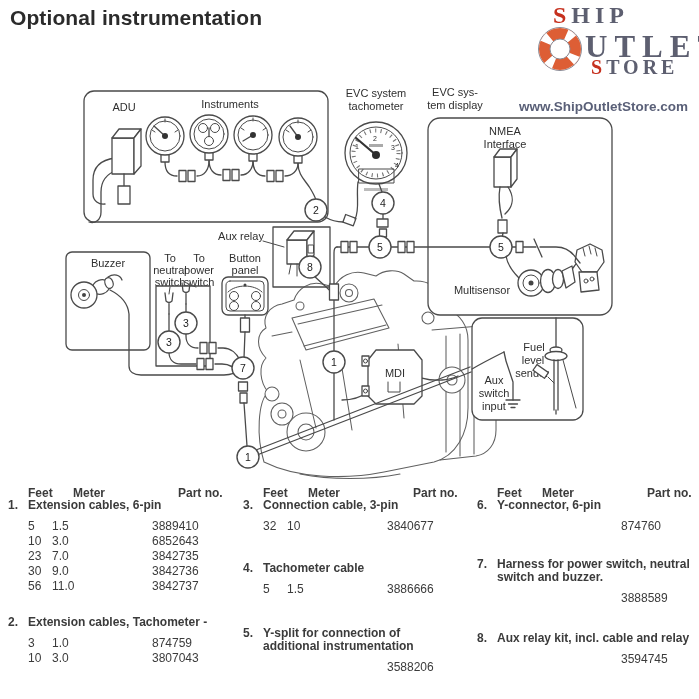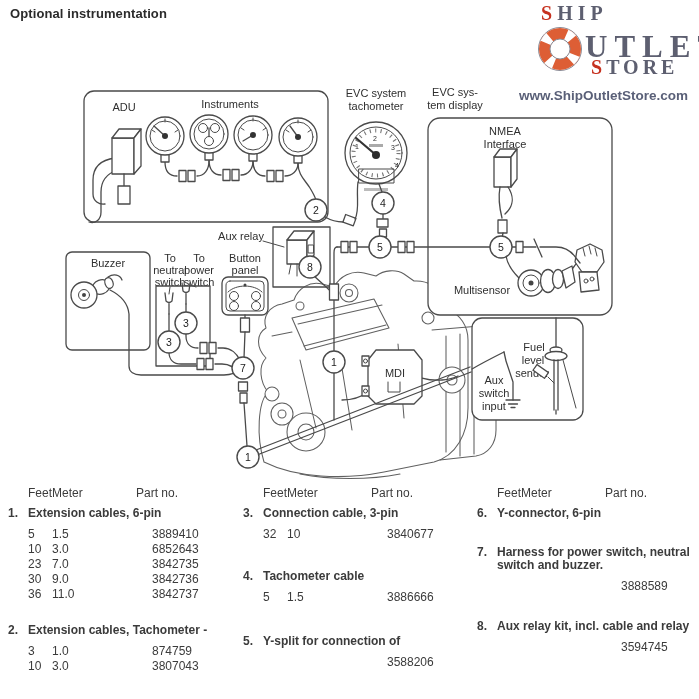--- a/index.html
+++ b/index.html
@@ -1,42 +1,42 @@
 <!DOCTYPE html>
 <html><head>
 <meta charset="utf-8">
 <style>
   html,body{margin:0;padding:0;background:#ffffff;}
   body{width:699px;height:699px;position:relative;font-family:"Liberation Sans",sans-serif;color:#333;overflow:hidden;}
   .abs{position:absolute;}
   
-  .page-title{left:10px;top:6px;font-size:13px;font-weight:bold;color:#2b2b2b;letter-spacing:0.1px;}
+  .page-title{left:10px;top:6px;font-size:21px;font-weight:bold;color:#2b2b2b;letter-spacing:0.1px;}
   
   .logo{left:515px;top:0;width:184px;height:116px;}
   .logo .word{font-family:"Liberation Serif",serif;font-weight:600;color:#5d5f70;}
   .logo .accent{color:#c6311f;}
-  .l-ship{position:absolute;left:26px;top:2px;font-size:20px;letter-spacing:5px;}
+  .l-ship{position:absolute;left:38px;top:2px;font-size:24px;letter-spacing:5px;}
   .l-buoy{position:absolute;left:21px;top:25px;width:48px;height:48px;}
   .l-outlet{position:absolute;left:70px;top:29px;font-size:31px;letter-spacing:7px;}
   .l-store{position:absolute;left:76px;top:56px;font-size:20px;letter-spacing:4px;text-align:center;}
-  .l-url{position:absolute;left:4px;top:88px;font-size:13.5px;font-weight:bold;color:#5a6078;}
+  .l-url{position:absolute;left:4px;top:99px;font-size:13.5px;font-weight:bold;color:#5a6078;}
   
   .diagram{left:0;top:22px;}
   .st{stroke:#4a4a4a;fill:none;stroke-width:1.3;stroke-linecap:round;stroke-linejoin:round;}
   .stw{stroke:#4a4a4a;fill:#fff;stroke-width:1.3;stroke-linecap:round;stroke-linejoin:round;}
   .thin{stroke-width:1;}
   .eng{stroke:#606060;fill:none;stroke-width:1.05;stroke-linecap:round;stroke-linejoin:round;}
   .engw{stroke:#606060;fill:#fff;stroke-width:1.05;stroke-linejoin:round;}
   .lbl{font-family:"Liberation Sans",sans-serif;font-size:11px;fill:#2f2f2f;text-anchor:middle;}
   .sm{font-size:7px;}
   .co-c{fill:#fff;stroke:#4a4a4a;stroke-width:1.4;}
   .co-t{font-family:"Liberation Sans",sans-serif;font-size:10.5px;fill:#222;text-anchor:middle;}
   
   .parts-col{position:absolute;top:487px;font-size:12px;line-height:12px;color:#3b3b3b;}
-  .phead{display:flex;padding-left:20px;font-weight:normal;margin-bottom:8px;}
+  .phead{display:flex;padding-left:20px;font-weight:bold;gap:21px;}
   .phead .h-feet{width:24px;}
   .phead .h-meter{width:84px;}
   .section{margin-bottom:18px;}
   .sec-title{display:flex;font-weight:bold;margin-bottom:8px;line-height:13px;}
   .sec-title .num{width:20px;}
   .sec-title .ttl{flex:1;}
   .sec-title .ttl2{display:block;}
   .prow{display:flex;padding-left:20px;margin-bottom:3px;}
   .prow .feet{width:24px;}
   .prow .meter{width:100px;}
@@ -412,21 +412,21 @@
         <span class="feet">23</span>
         <span class="meter">7.0</span>
         <span class="part">3842735</span>
       </div>
     <div class="prow">
         <span class="feet">30</span>
         <span class="meter">9.0</span>
         <span class="part">3842736</span>
       </div>
     <div class="prow">
-        <span class="feet">36</span>
+        <span class="feet">56</span>
         <span class="meter">11.0</span>
         <span class="part">3842737</span>
       </div>
   </div>
   <div class="section" style="margin-top:24px;">
     <div class="sec-title">
         <span class="num">2.</span>
         <span class="ttl"><span>Extension cables, Tachometer -</span></span>
       </div>
     <div class="prow">
@@ -466,39 +466,42 @@
       </div>
     <div class="prow">
         <span class="feet">5</span>
         <span class="meter">1.5</span>
         <span class="part">3886666</span>
       </div>
   </div>
   <div class="section" style="margin-top:32px;">
     <div class="sec-title">
         <span class="num">5.</span>
-        <span class="ttl"><span>Y-split for connection of</span></span>
+        <span class="ttl"><span>Y-split for connection of</span><span class="ttl2">additional instrumentation</span></span>
       </div>
     <div class="prow ponly">
         <span class="part">3588206</span>
       </div>
   </div>
 </div>
 
 <div class="parts-col" style="left:477px;width:222px;">
   <div class="phead">
     <span class="h-feet">Feet</span>
     <span class="h-meter">Meter</span>
     <span class="h-part">Part no.</span>
   </div>
   <div class="section">
     <div class="sec-title">
         <span class="num">6.</span>
         <span class="ttl"><span>Y-connector, 6-pin</span><span class="ttl2"></span></span>
       </div>
+    <div class="prow ponly">
+        <span class="part">874760</span>
+      </div>
   </div>
   <div class="section" style="margin-top:26px;">
     <div class="sec-title">
         <span class="num">7.</span>
         <span class="ttl"><span>Harness for power switch, neutral</span><span class="ttl2">switch and buzzer.</span></span>
       </div>
     <div class="prow ponly">
         <span class="part">3888589</span>
       </div>
   </div>

